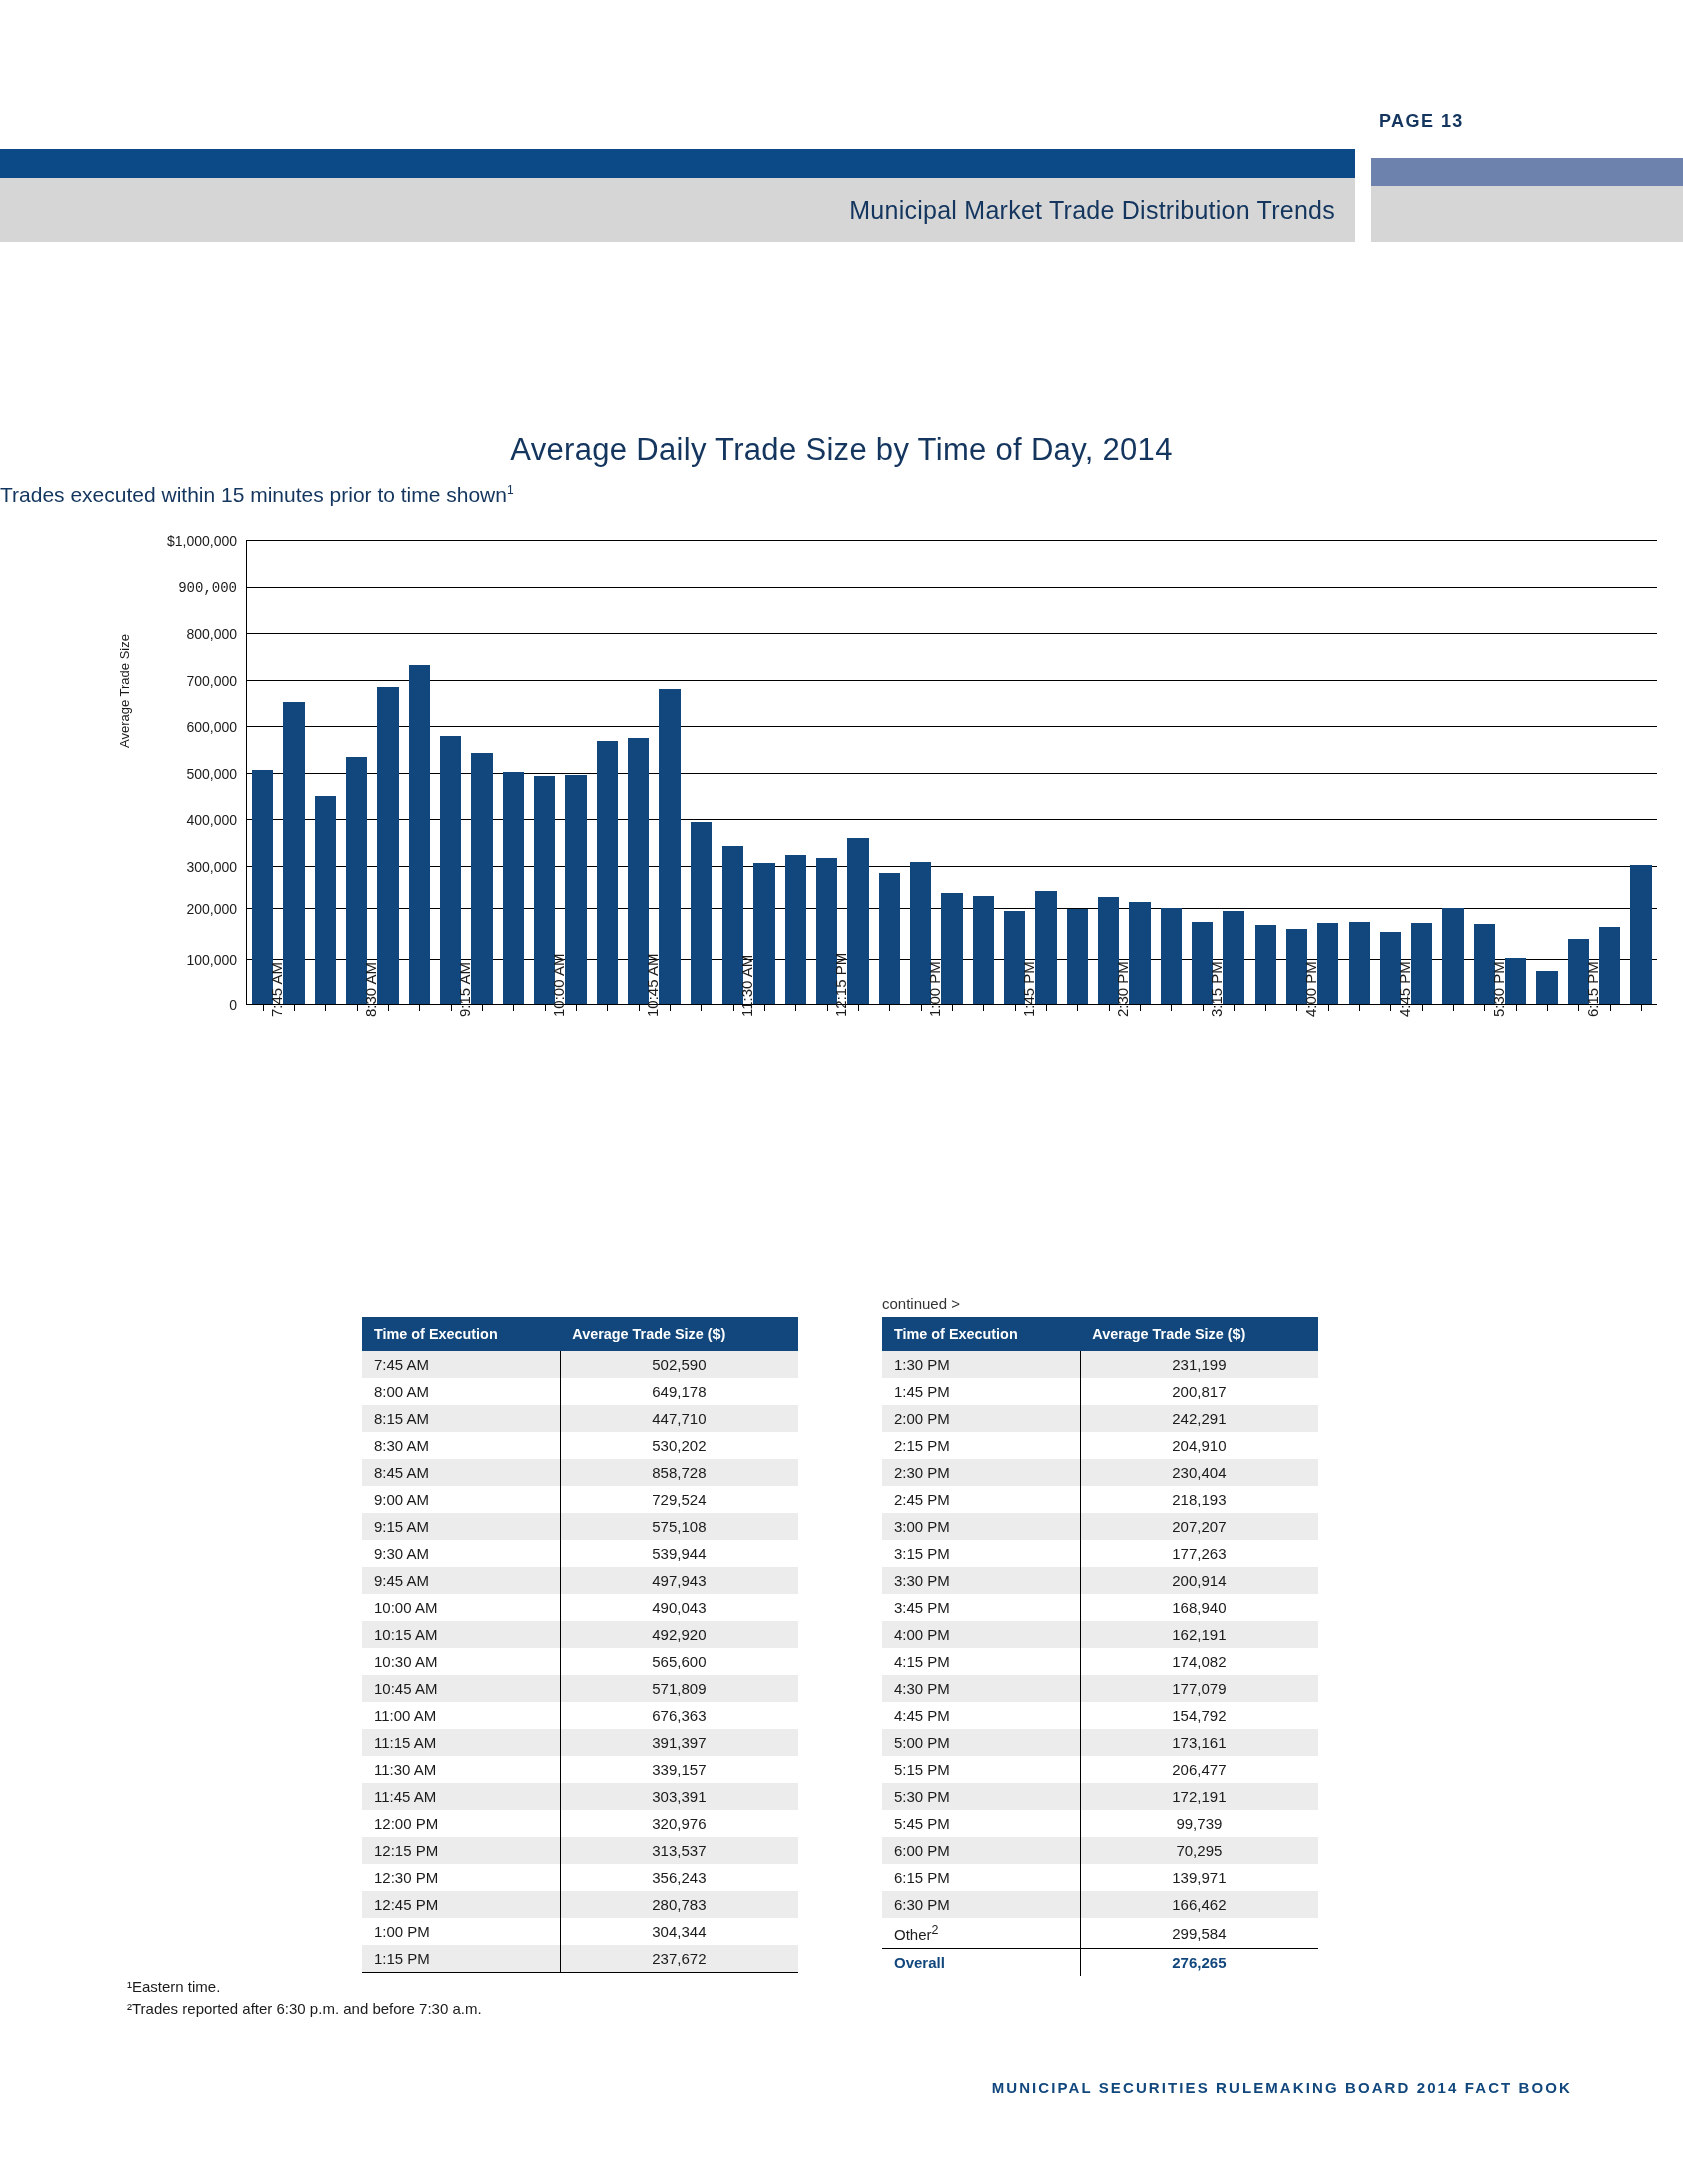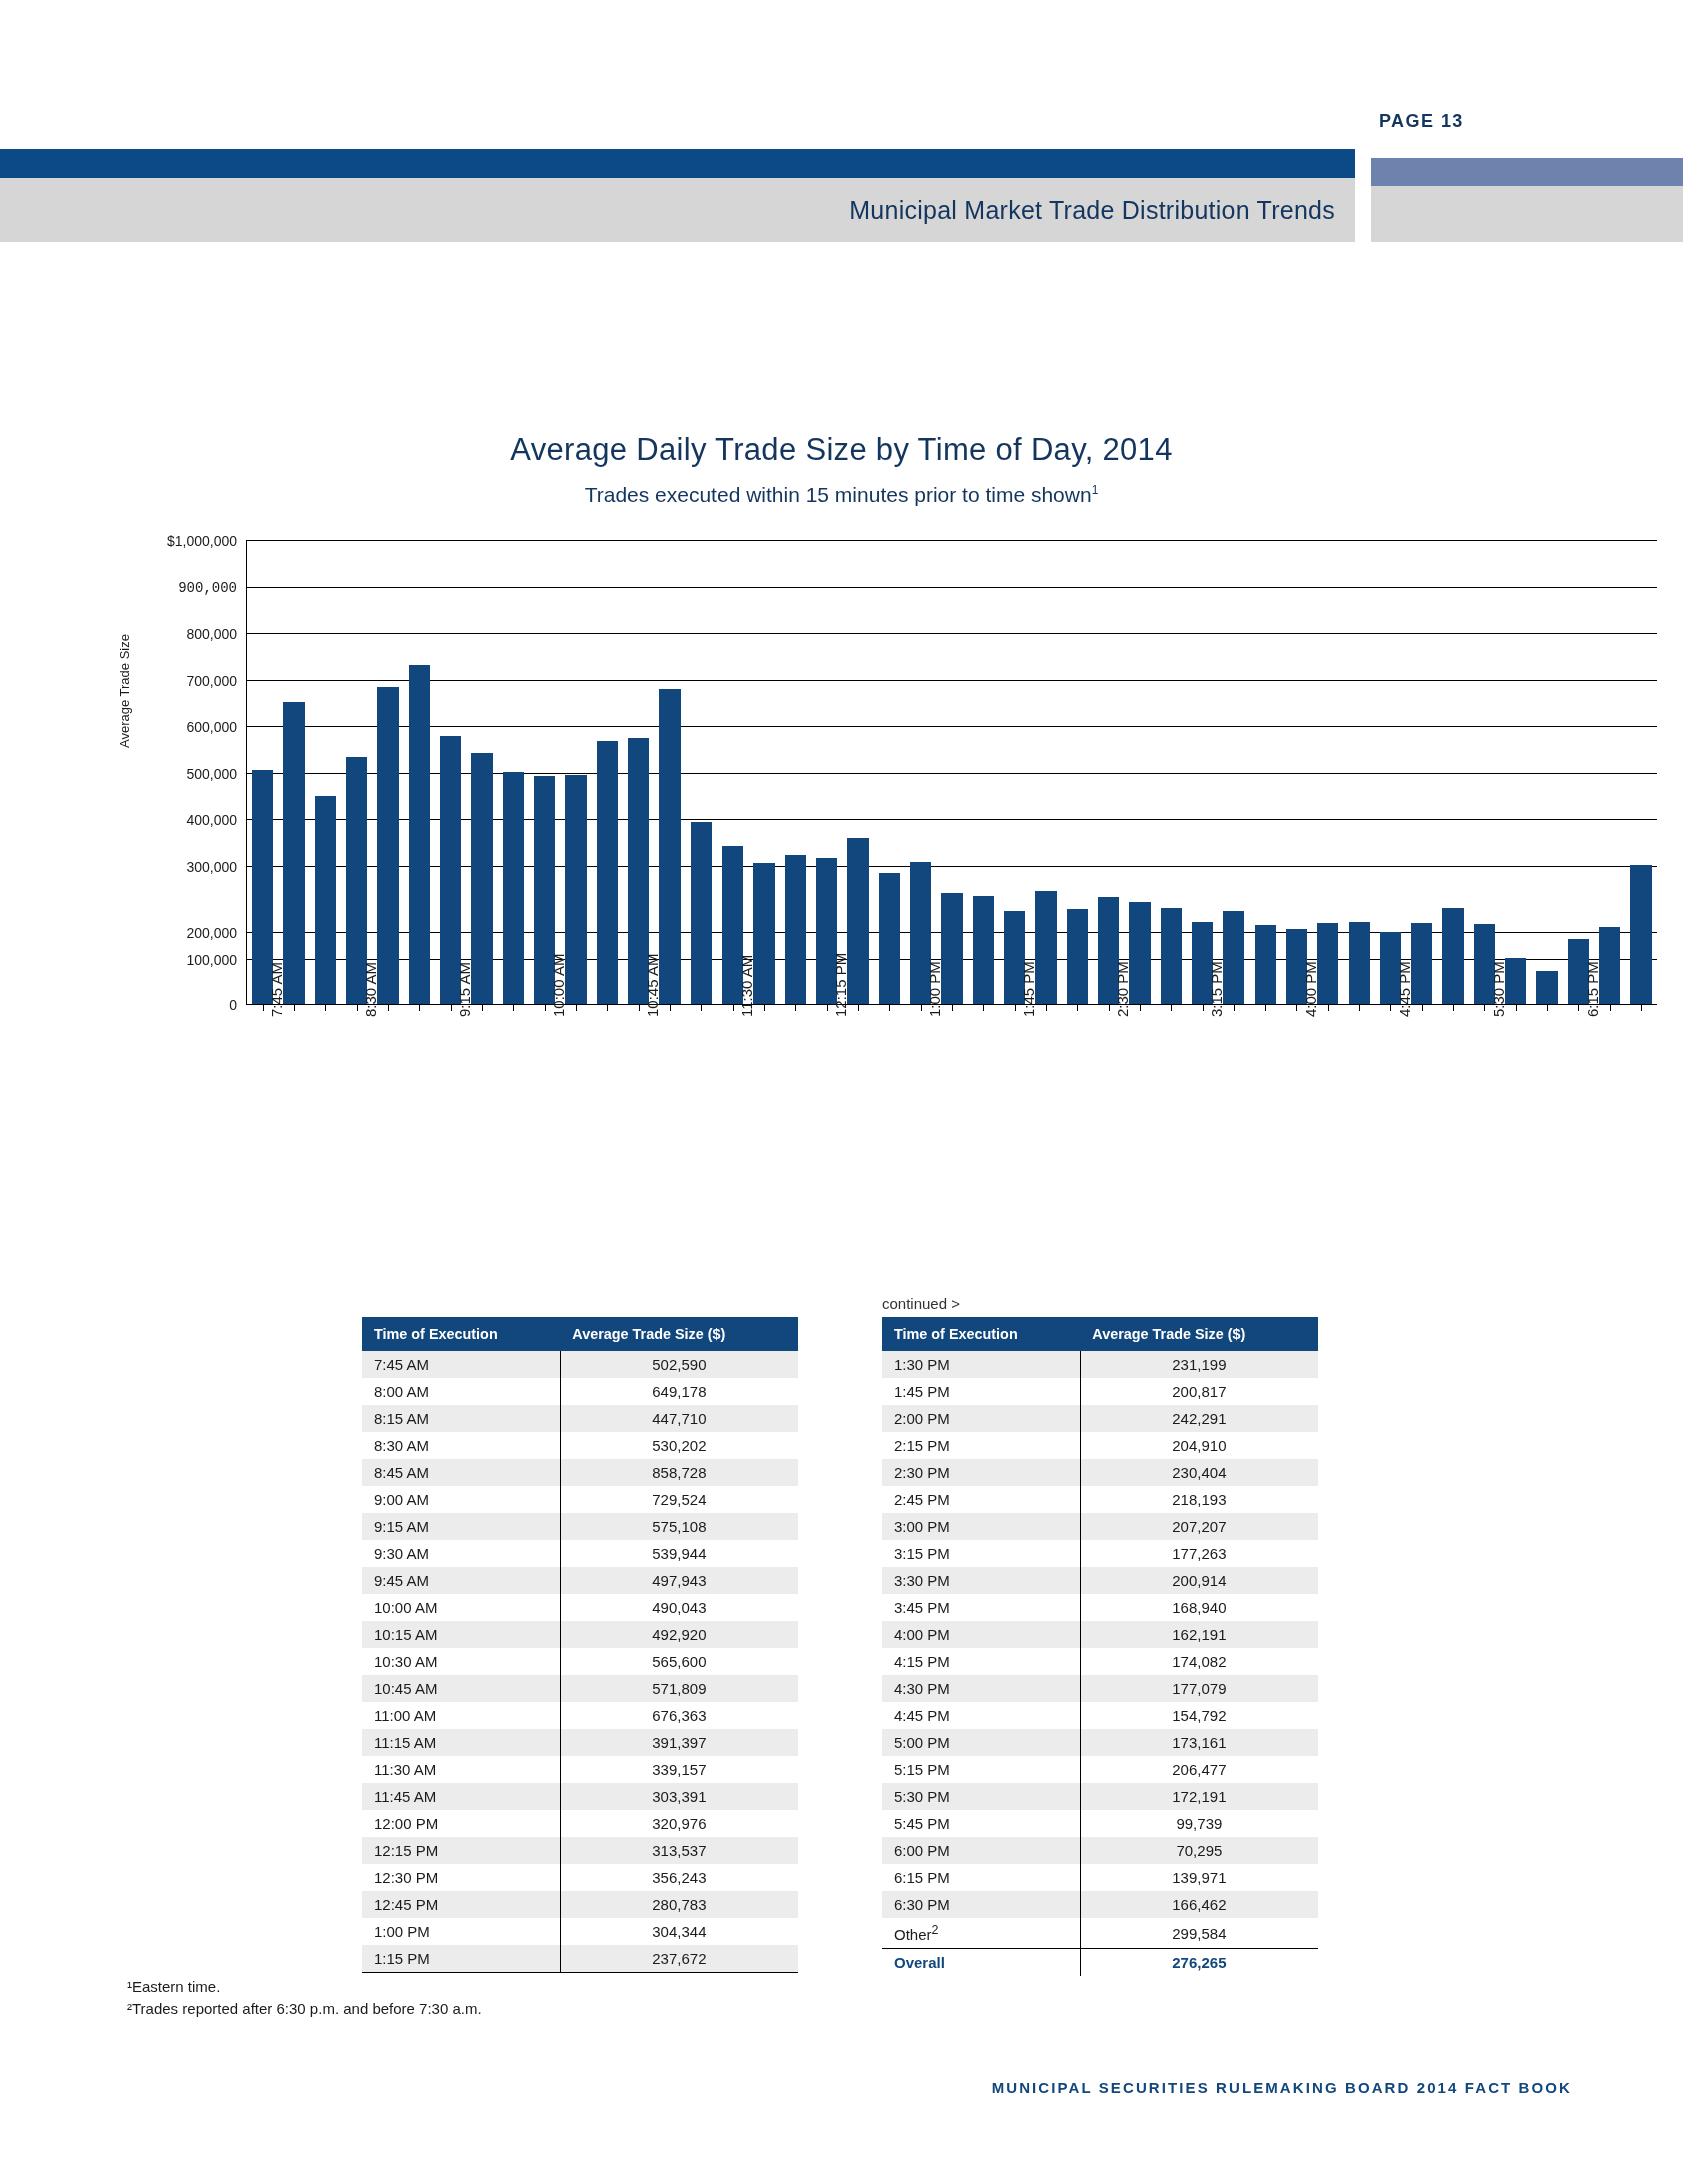--- a/index.html
+++ b/index.html
@@ -78,21 +78,21 @@
     text-align: center;
     font-size: 31px;
     color: #13355e;
     letter-spacing: 0.01em;
   }
   .chart-subtitle {
     position: absolute;
     top: 483px;
     left: 0;
     width: 1683px;
-    text-align: center;
+    text-align: left;
     font-size: 21px;
     color: #13355e;
   }
   .chart-subtitle sup { font-size: 12px; }
 
   .chart-area {
     position: absolute;
     top: 540px;
     left: 127px;
     width: 1411px;
@@ -290,21 +290,21 @@
         </div>
         <div class="gridline" style="top: 233px;">
           <div class="ytick">500,000</div>
         </div>
         <div class="gridline" style="top: 279px;">
           <div class="ytick">400,000</div>
         </div>
         <div class="gridline" style="top: 326px;">
           <div class="ytick">300,000</div>
         </div>
-        <div class="gridline" style="top: 392px;">
+        <div class="gridline" style="top: 368px;">
           <div class="ytick">200,000</div>
         </div>
         <div class="gridline" style="top: 419px;">
           <div class="ytick">100,000</div>
         </div>
         <div class="gridline" style="top: 465px; border-top: none;">
           <div class="ytick">0</div>
         </div>
       </div>
     <div class="bars" id="bars">

